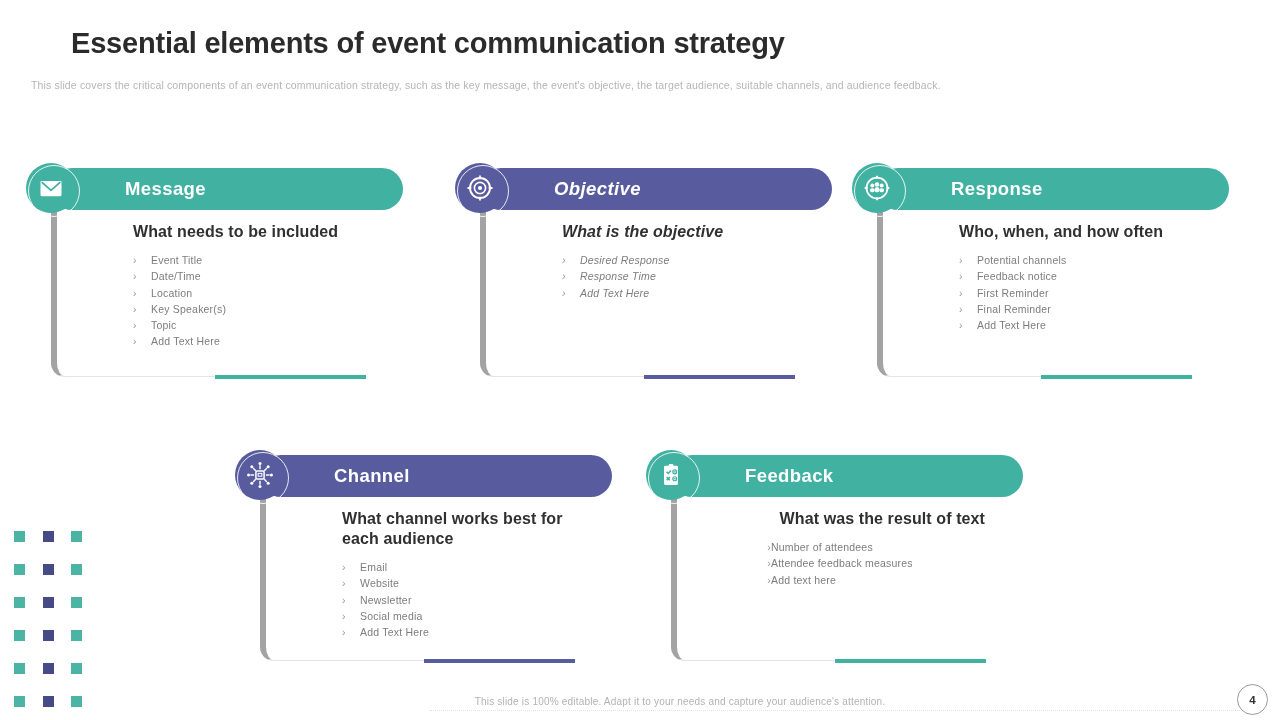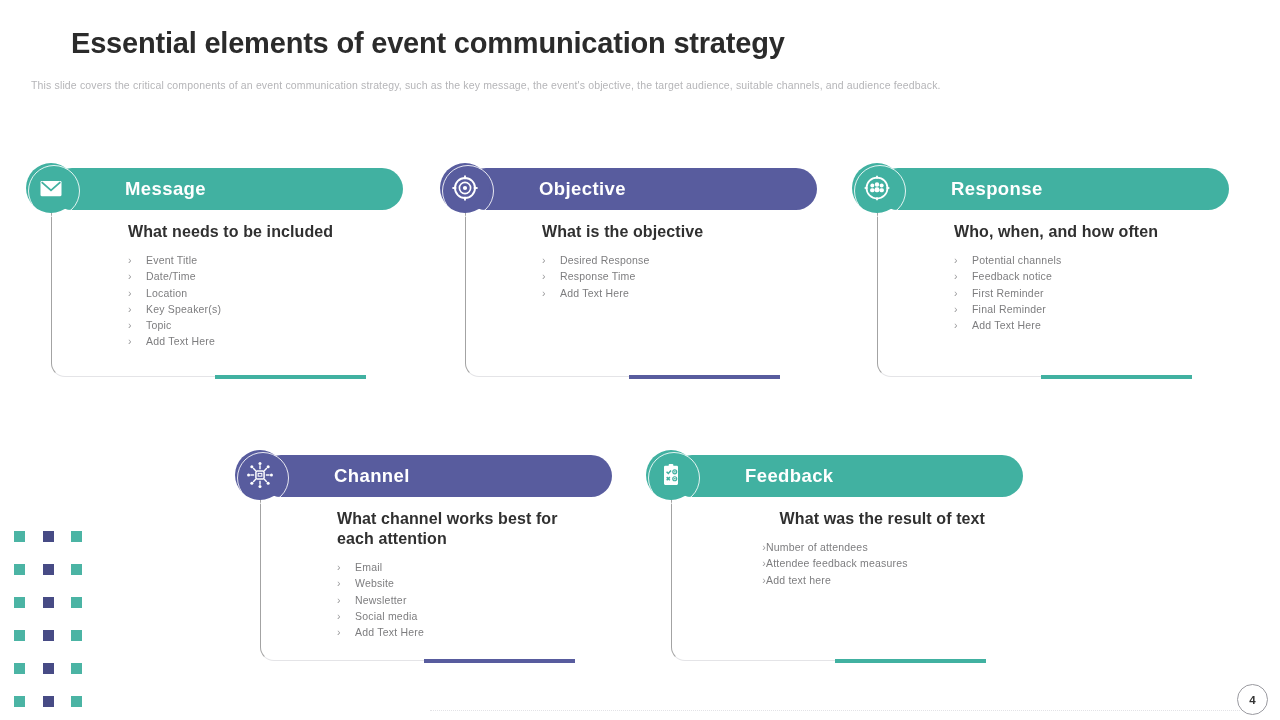--- a/index.html
+++ b/index.html
@@ -43,21 +43,21 @@
     background:var(--card-color); border-radius:21px;
     display:flex; align-items:center; z-index:1;
   }
   .pill span {
     margin-left:74px; color:#ffffff; font-weight:bold;
     font-size:18.5px; letter-spacing:0.4px;
   }
 
   .body {
     position:absolute; left:25px; top:47px; width:314px; box-sizing:border-box;
-    border-left:1px solid #a3a3a3; border-bottom:1px solid #e4e4e7;
+    border-left:6px solid #a3a3a3; border-bottom:1px solid #e4e4e7;
     border-bottom-left-radius:14px; padding:12px 0 0 76px;
   }
   .row1 .body { height:167px; }
   .row2 .body { height:164px; }
 
   .body h3 {
     margin:0 0 10px 0; font-size:16px; font-weight:bold;
     color:var(--heading-text); letter-spacing:0.1px; line-height:20px;
   }
   .card-channel .body h3 { margin-right:-24px; }
@@ -68,21 +68,21 @@
   }
   .body li { display:flex; }
   .chev { width:18px; color:#9a9a9c; flex:none; }
 
   .accent {
     position:absolute; right:-1px; bottom:-3px; width:151px; height:4.5px;
     background:var(--card-color);
   }
 
   .card-message  { left:26px;  top:163px; }
-  .card-objective{ left:440px; top:163px; }
+  .card-objective{ left:455px; top:163px;font-style:italic; }
   .card-audience { left:852px; top:163px; }
   .card-channel  { left:235px; top:450px; }
   .card-feedback { left:646px; top:450px;text-align:right; }
 
   
   .dot-grid {
     position:absolute; left:14px; top:531px;
     display:grid; grid-template-columns:repeat(3, 11px);
     column-gap:17.5px; row-gap:22px;
   }
@@ -259,21 +259,21 @@
         <circle class="wfill" cx="2.2" cy="12" r="1.3"></circle>
         <circle class="wfill" cx="12" cy="2.2" r="1.3"></circle>
         <circle class="wfill" cx="12" cy="21.8" r="1.3"></circle>
         <circle class="wfill" cx="19" cy="5" r="1.3"></circle>
         <circle class="wfill" cx="5" cy="5" r="1.3"></circle>
         <circle class="wfill" cx="19" cy="19" r="1.3"></circle>
         <circle class="wfill" cx="5" cy="19" r="1.3"></circle>
       </svg>
     </div>
     <div class="body">
-      <h3>What channel works best for each attention</h3>
+      <h3>What channel works best for each audience</h3>
       <ul>
           <li>
             <span class="chev">›</span>
             <span>Email</span>
           </li>
           <li>
             <span class="chev">›</span>
             <span>Website</span>
           </li>
           <li>
@@ -344,17 +344,18 @@
       <div class="dot dot-purple"></div>
       <div class="dot dot-teal"></div>
       <div class="dot dot-teal"></div>
       <div class="dot dot-purple"></div>
       <div class="dot dot-teal"></div>
       <div class="dot dot-teal"></div>
       <div class="dot dot-purple"></div>
       <div class="dot dot-teal"></div>
     </div>
   <div class="hairline"></div>
+  <div class="footer-note">This slide is 100% editable.  Adapt it to your needs and capture your audience's attention.</div>
   <div class="page-circle">
     <span>4</span>
   </div>
 
 </div>
 
 </body></html>

